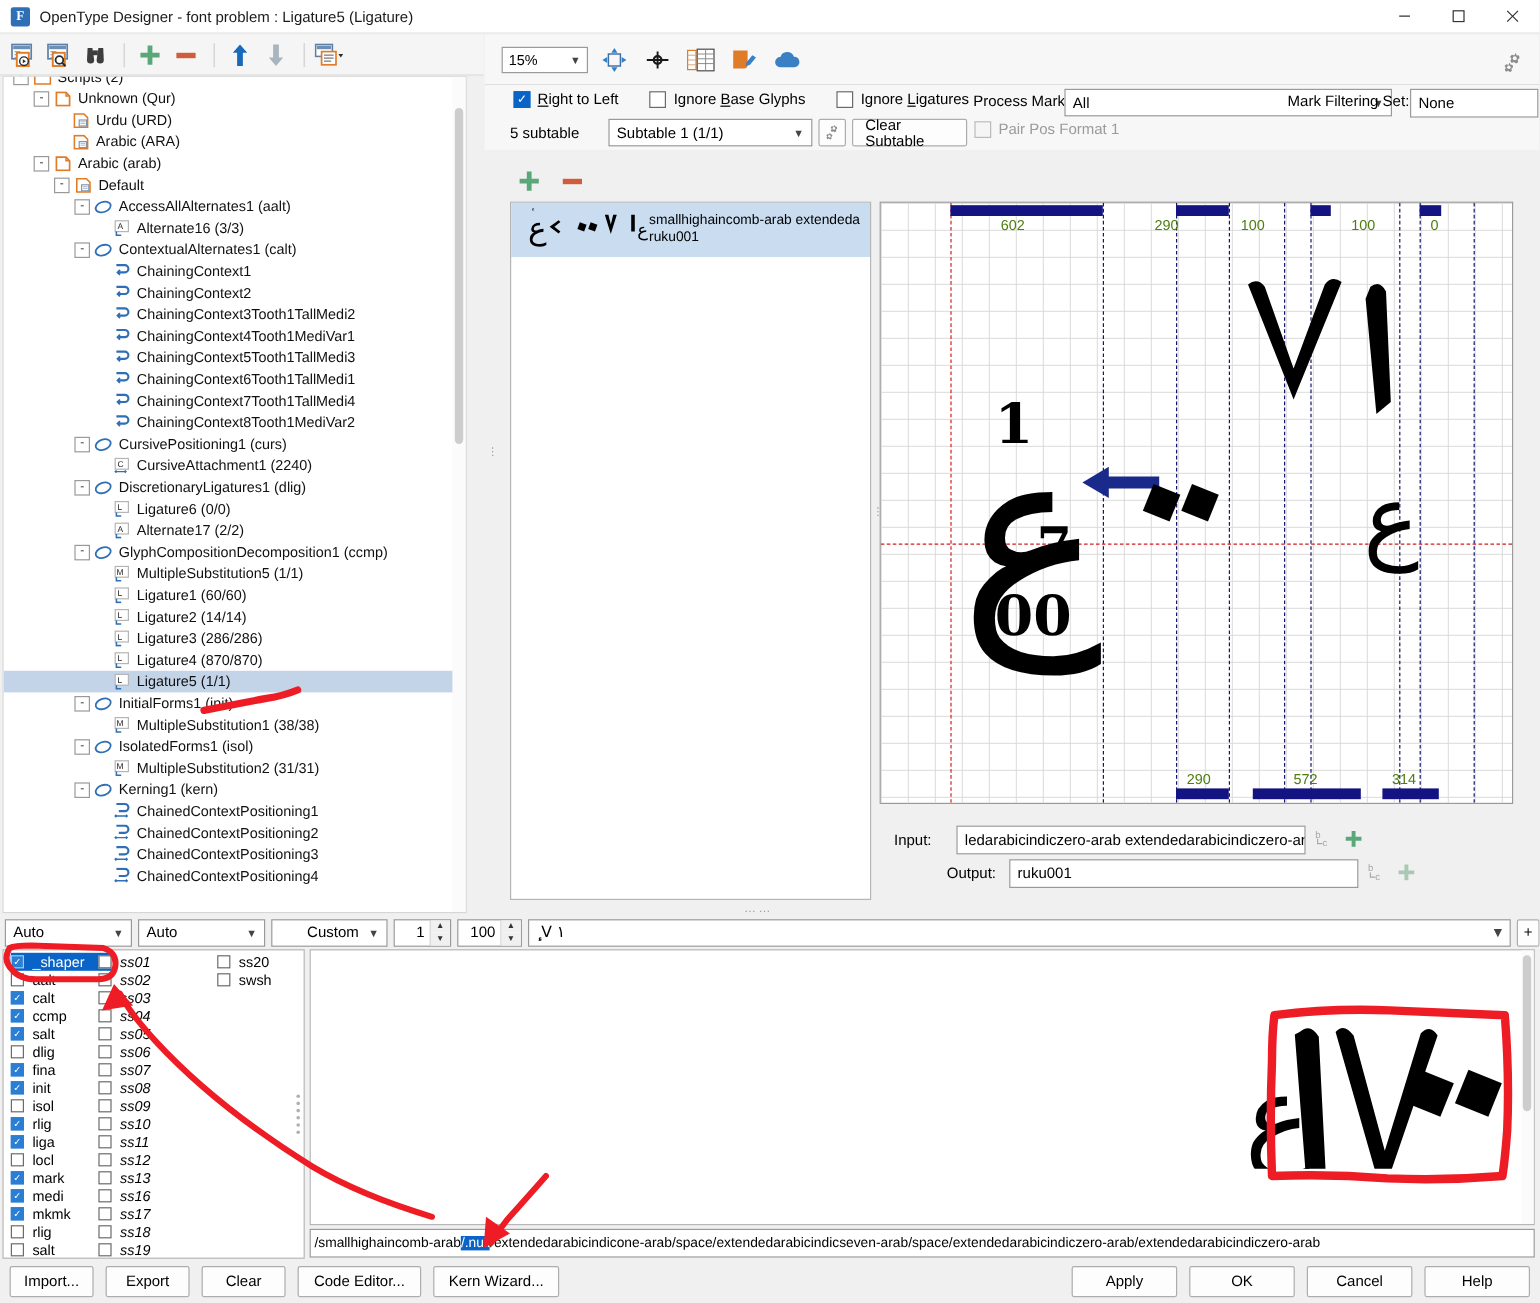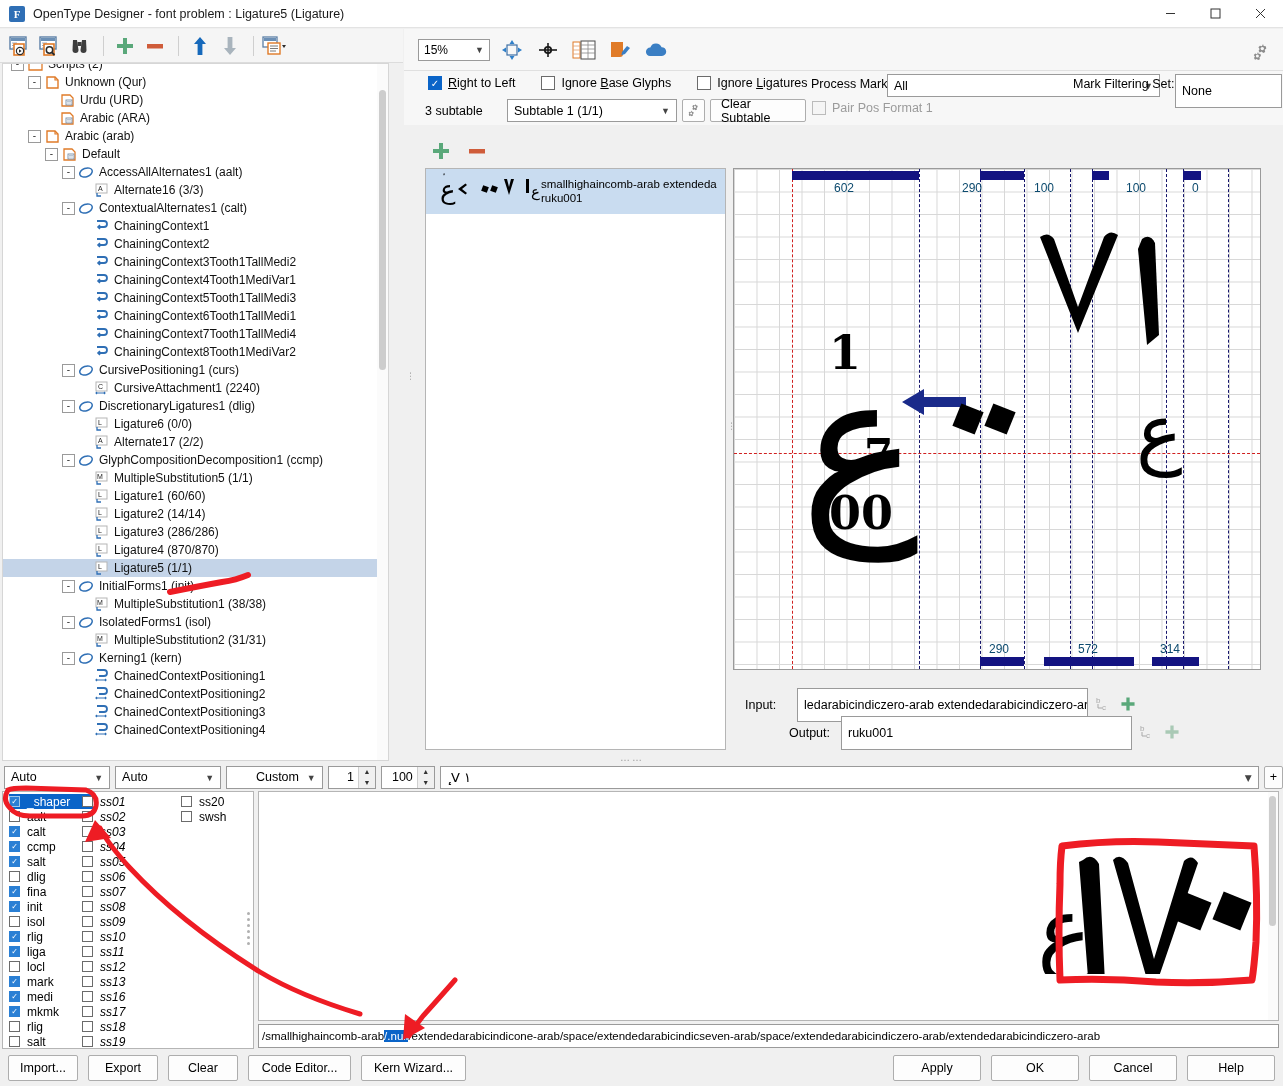--- a/index.html
+++ b/index.html
@@ -101,21 +101,21 @@
     display:flex; align-items:center; font-size:12.5px; padding-left:6px;
     position:relative;
   }
   .combo .arrow { position:absolute; right:6px; top:6px; font-size:9px; color:#444; }
   .btn {
     height:23px; border:1px solid #adadad; background:#fdfdfd;
     display:inline-flex; align-items:center; justify-content:center;
     font-size:12.5px; padding:0 10px; border-radius:2px;
   }
   .txtfield {
-    height:34px; border:1px solid #9a9a9a; background:#fff;
+    height:24px; border:1px solid #9a9a9a; background:#fff;
     display:flex; align-items:center; font-size:12.5px; padding-left:6px;
   }
 
   
   .addremove { position:absolute; left:430px; top:140px; display:flex; align-items:center; gap:14px; }
 
   
   .lookuplist {
     position:absolute; left:425px; top:168px; width:301px; height:582px;
     background:#fff; border:1px solid #b5b5b5;
@@ -140,21 +140,21 @@
     position:absolute; inset:0;
     background-image:
       linear-gradient(to right, #d8d8d8 1px, transparent 1px),
       linear-gradient(to bottom, #d8d8d8 1px, transparent 1px);
     background-size: 22.5px 22.5px;
   }
   .vdash { position:absolute; top:0; bottom:0; width:0; border-left:1px dashed #15156b; }
   .vdash.red { border-left:1px dashed #d02020; }
   .hbase { position:absolute; left:0; right:0; height:0; border-top:1px dashed #d02020; }
   .navy-bar { position:absolute; height:9px; background:#131381; }
-  .ruler-num { position:absolute; font-size:12px; color:#0c4a6e; font-family:"Liberation Sans", sans-serif; }
+  .ruler-num { position:absolute; font-size:12px; color:#4d7c0f; font-family:"Liberation Sans", sans-serif; }
 
   
   .iorow { position:absolute; display:flex; align-items:center; }
   .iolabel { width:52px; font-size:12.5px; }
 
   
   .vsplit { position:absolute; width:8px; color:#9a9a9a; font-size:9px; text-align:center; line-height:3px; letter-spacing:0; }
   .hsplit { position:absolute; color:#9a9a9a; font-size:10px; letter-spacing:2px; }
 
   
@@ -798,21 +798,21 @@
     <div class="combo" style="position:absolute; left:483px; top:3px; width:273px;">
       <span>All</span>
       <span class="arrow">▼</span>
     </div>
 
     <div style="position:absolute; left:669px; top:6px; font-size:12.5px;">Mark Filtering Set:</div>
     <div class="txtfield" style="position:absolute; left:771px; top:3px; width:107px;">
       <span>None</span>
     </div>
 
-    <div style="position:absolute; left:21px; top:33px; font-size:12.5px;">3 subtable</div>
+    <div style="position:absolute; left:21px; top:33px; font-size:12.5px;">5 subtable</div>
     <div class="combo" style="position:absolute; left:103px; top:28px; width:170px;">
       <span>Subtable 1 (1/1)</span>
       <span class="arrow">▼</span>
     </div>
     <div class="btn" style="position:absolute; left:278px; top:28px; width:23px; padding:0;">
       <svg width="15" height="15" viewBox="0 0 16 16">
         <path d="M10 1l.5 1.5 1.6.2.4 1.6-1.2 1 .4 1.6-1.5.8-1.2-1-1.4.7L6.8 6l.8-1.3-.9-1.3L7.8 2.2l1.5.5z" fill="#8c8c8c"></path>
         <circle cx="9.5" cy="4.3" r="1.2" fill="#fdfdfd"></circle>
         <path d="M6 8l.5 1.4 1.4.2.3 1.4-1.1 1 .3 1.4-1.3.7-1.1-.9-1.3.6-.8-1.2.7-1.2-.8-1.1 1.1-1 1.3.4z" fill="#8c8c8c"></path>
         <circle cx="5.5" cy="11.2" r="1.1" fill="#fdfdfd"></circle>

